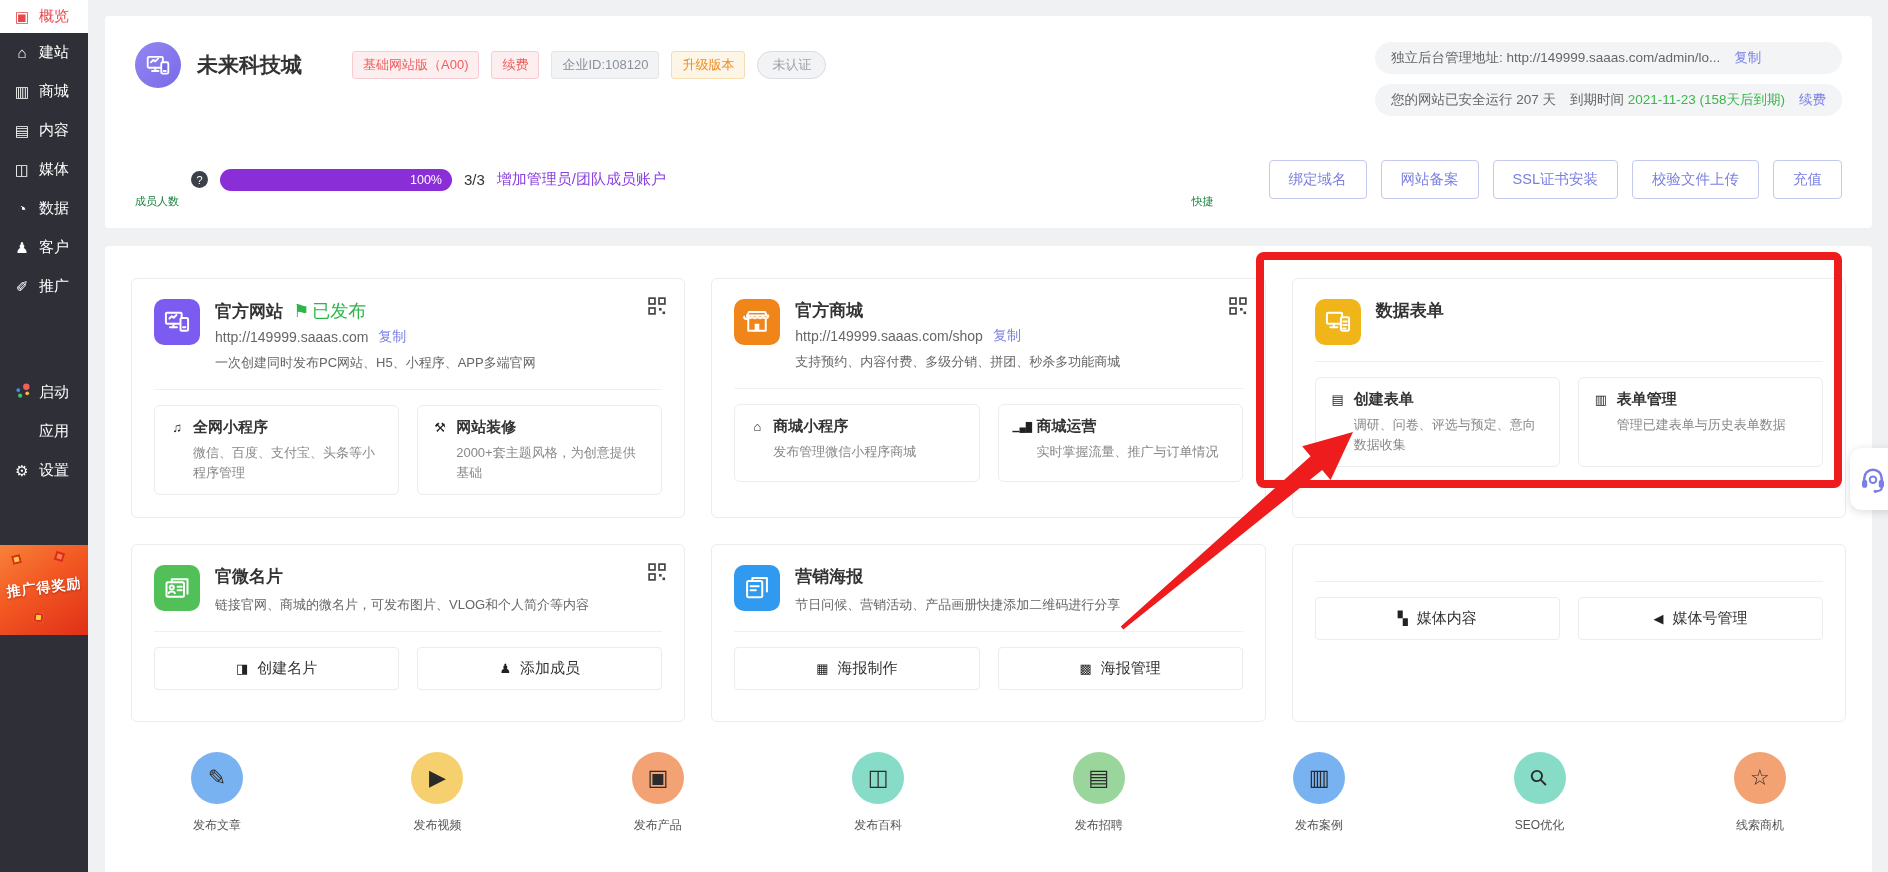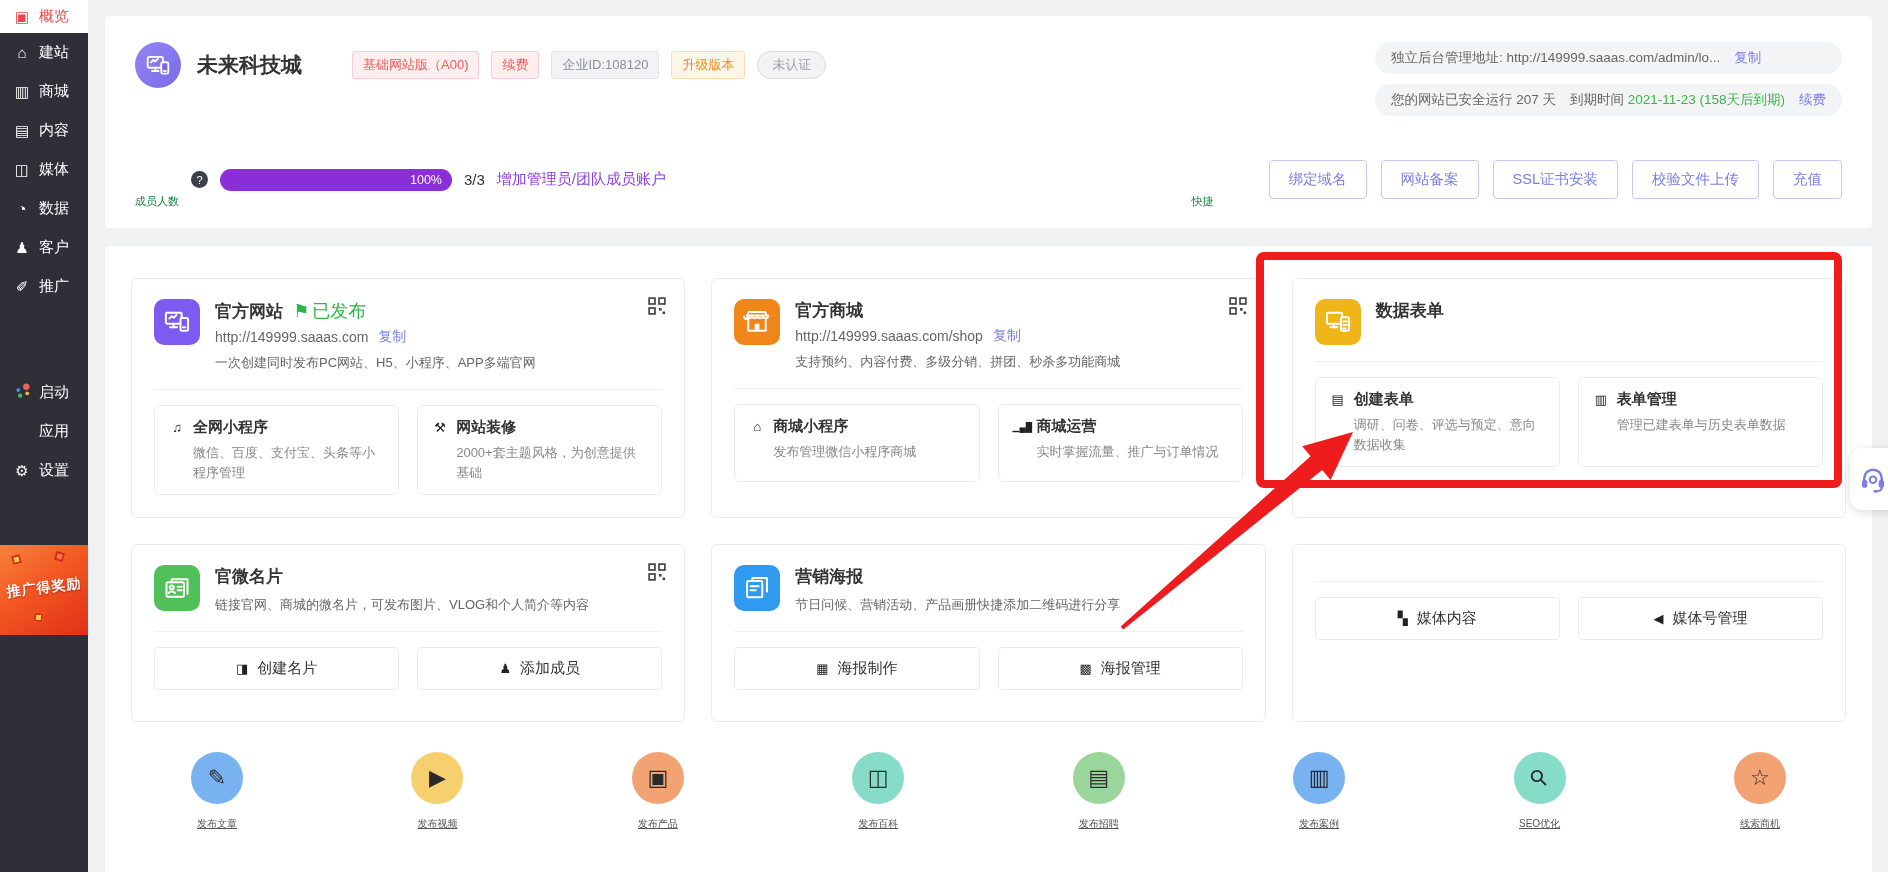--- a/index.html
+++ b/index.html
@@ -83,21 +83,21 @@
   .sub-desc { margin:6px 0 0 24px; font-size:13px; color:#888; line-height:1.5; }
   .btnrow { display:flex; gap:18px; }
   .cbtn { flex:1; border:1px solid #ececf0; border-radius:4px; padding:11px 0; display:flex; align-items:center; justify-content:center; gap:9px; cursor:pointer; background:#fff; }
   .cbtn .sub-glyph { width:auto; }
   .cbtn span.t { font-size:15px; color:#333; }
 
   
   .shortcuts { display:flex; justify-content:space-between; margin:30px 38px 0 38px; }
   .sc { display:flex; flex-direction:column; align-items:center; gap:13px; cursor:pointer; width:96px; }
   .sc-circle { width:52px; height:52px; border-radius:50%; display:grid; place-items:center; font-size:22px; color:#2b2b2b; }
-  .sc-label { font-size:10px; color:#555; white-space:nowrap;text-decoration:underline; }
+  .sc-label { font-size:12px; color:#555; white-space:nowrap; }
   .rot45 { transform:rotate(-45deg); display:inline-block; }
 
   
   .anno { position:absolute; left:0; top:0; width:1888px; height:872px; z-index:60; pointer-events:none; }
   .support-float { position:absolute; right:-12px; top:448px; width:50px; height:62px; background:#fff; border-radius:12px;
                    box-shadow:0 2px 10px rgba(0,0,0,.14); display:flex; align-items:center; padding-left:8px; z-index:55; cursor:pointer; }
 </style>
 </head>
 <body>
 

